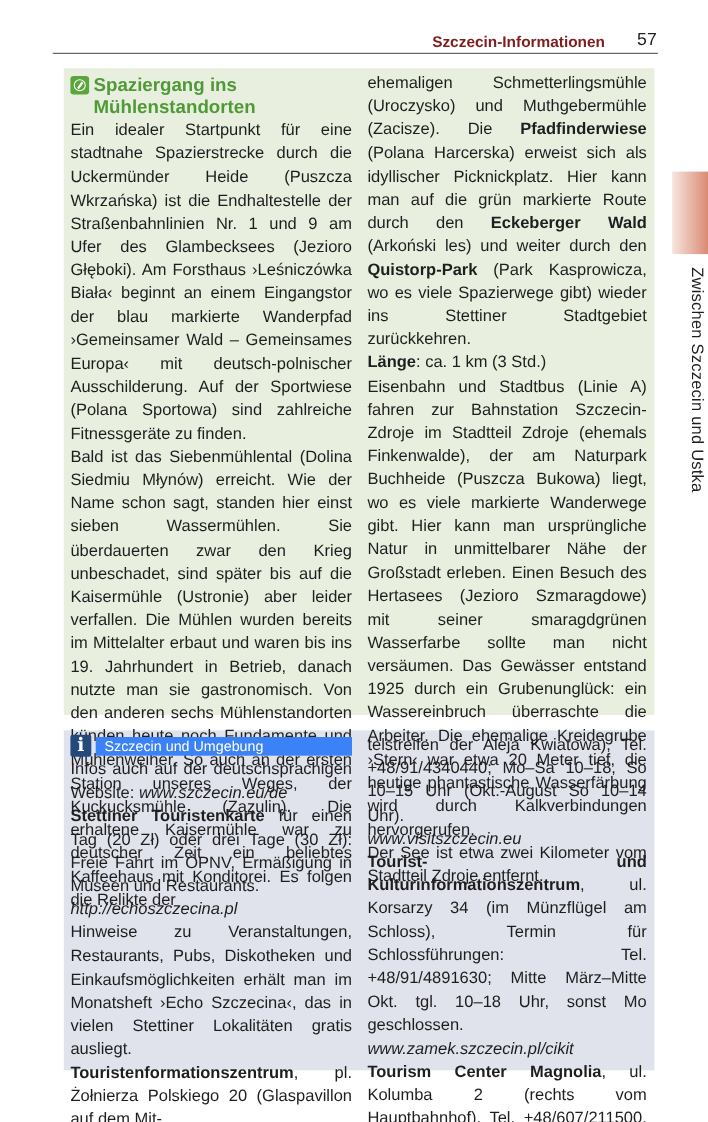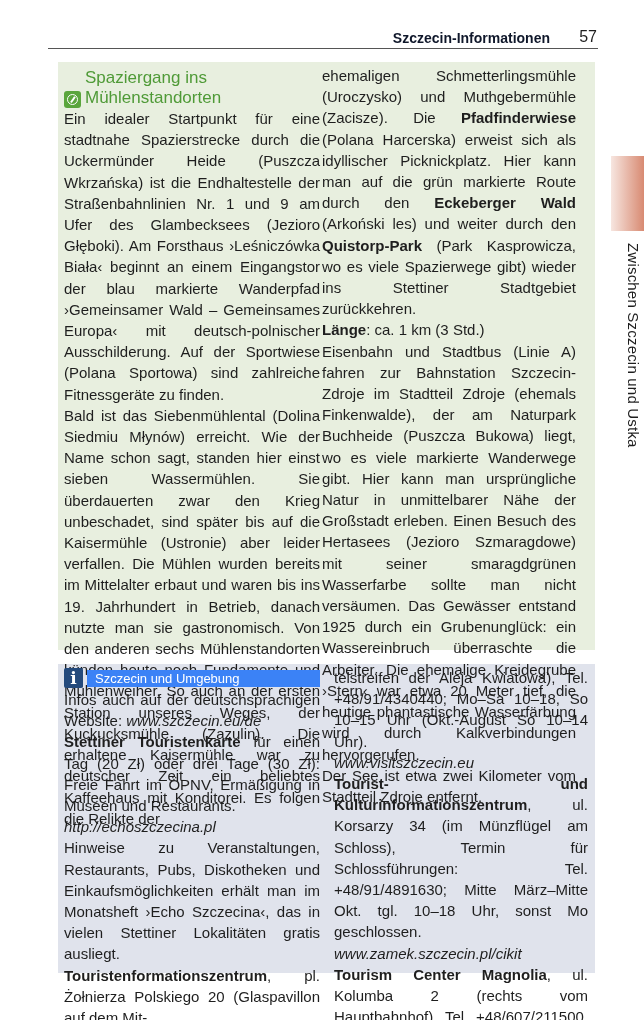--- a/index.html
+++ b/index.html
@@ -5,45 +5,45 @@
     html, body { margin: 0; padding: 0; }
     body {
       width: 644px; height: 1020px; background: #ffffff; position: relative; overflow: hidden;
       font-family: "DejaVu Sans", sans-serif; color: #1e1e1e;
     }
     .header {
       position: absolute; left: 48px; top: 26px; width: 550px; height: 22px;
       border-bottom: 1px solid #555;
     }
     .header .title {
-      position: absolute; right: 48px; top: 4px; font-weight: bold; font-size: 14px; color: #0f172a;
+      position: absolute; right: 48px; top: 4px; font-weight: bold; font-size: 14px; color: #7f1d1d;
       font-family: "Liberation Sans", sans-serif;
     }
     .header .pageno {
       position: absolute; right: 1px; top: 2px; font-size: 16px; color: #1e1e1e;
       font-family: "Liberation Sans", sans-serif;
     }
     .green-box {
       position: absolute; left: 58px; top: 62px; width: 537px; height: 588px; background: #e8efdf;
     }
     .blue-box {
       position: absolute; left: 58px; top: 664px; width: 537px; height: 309px; background: #e0e3ec;
     }
     .col {
       position: absolute; font-family: "Liberation Sans", sans-serif; font-size: 15px; line-height: 21.2px;
       text-align: justify; hyphens: manual;
     }
     .col p { margin: 0; }
     .g-left { left: 64px; top: 68px; width: 256px; }
-    .g-right { left: 322px; top: 65px; width: 254px; }
+    .g-right { left: 334px; top: 65px; width: 254px; }
     .b-left { left: 64px; top: 668px; width: 256px; }
     .b-right { left: 334px; top: 667px; width: 254px; }
     .section-title {
-      color: #4f9a37; font-weight: normal; font-size: 17px; line-height: 20px; text-align: left;
-      display: flex; align-items: flex-end;
+      color: #4f9a37; font-weight: bold; font-size: 17px; line-height: 20px; text-align: left;
+      display: flex; align-items: flex-start;
     }
     .section-title .ttext { display: block; }
     .walk-icon {
       display: inline-block; width: 17px; height: 17px; background: #5aa53c; border-radius: 3px;
       margin-right: 4px; margin-top: 1px; flex: none; position: relative;
     }
     .walk-icon::before {
       content: ""; position: absolute; left: 3px; top: 3px; width: 9px; height: 9px;
       border: 1.5px solid #fff; border-radius: 50%;
     }

